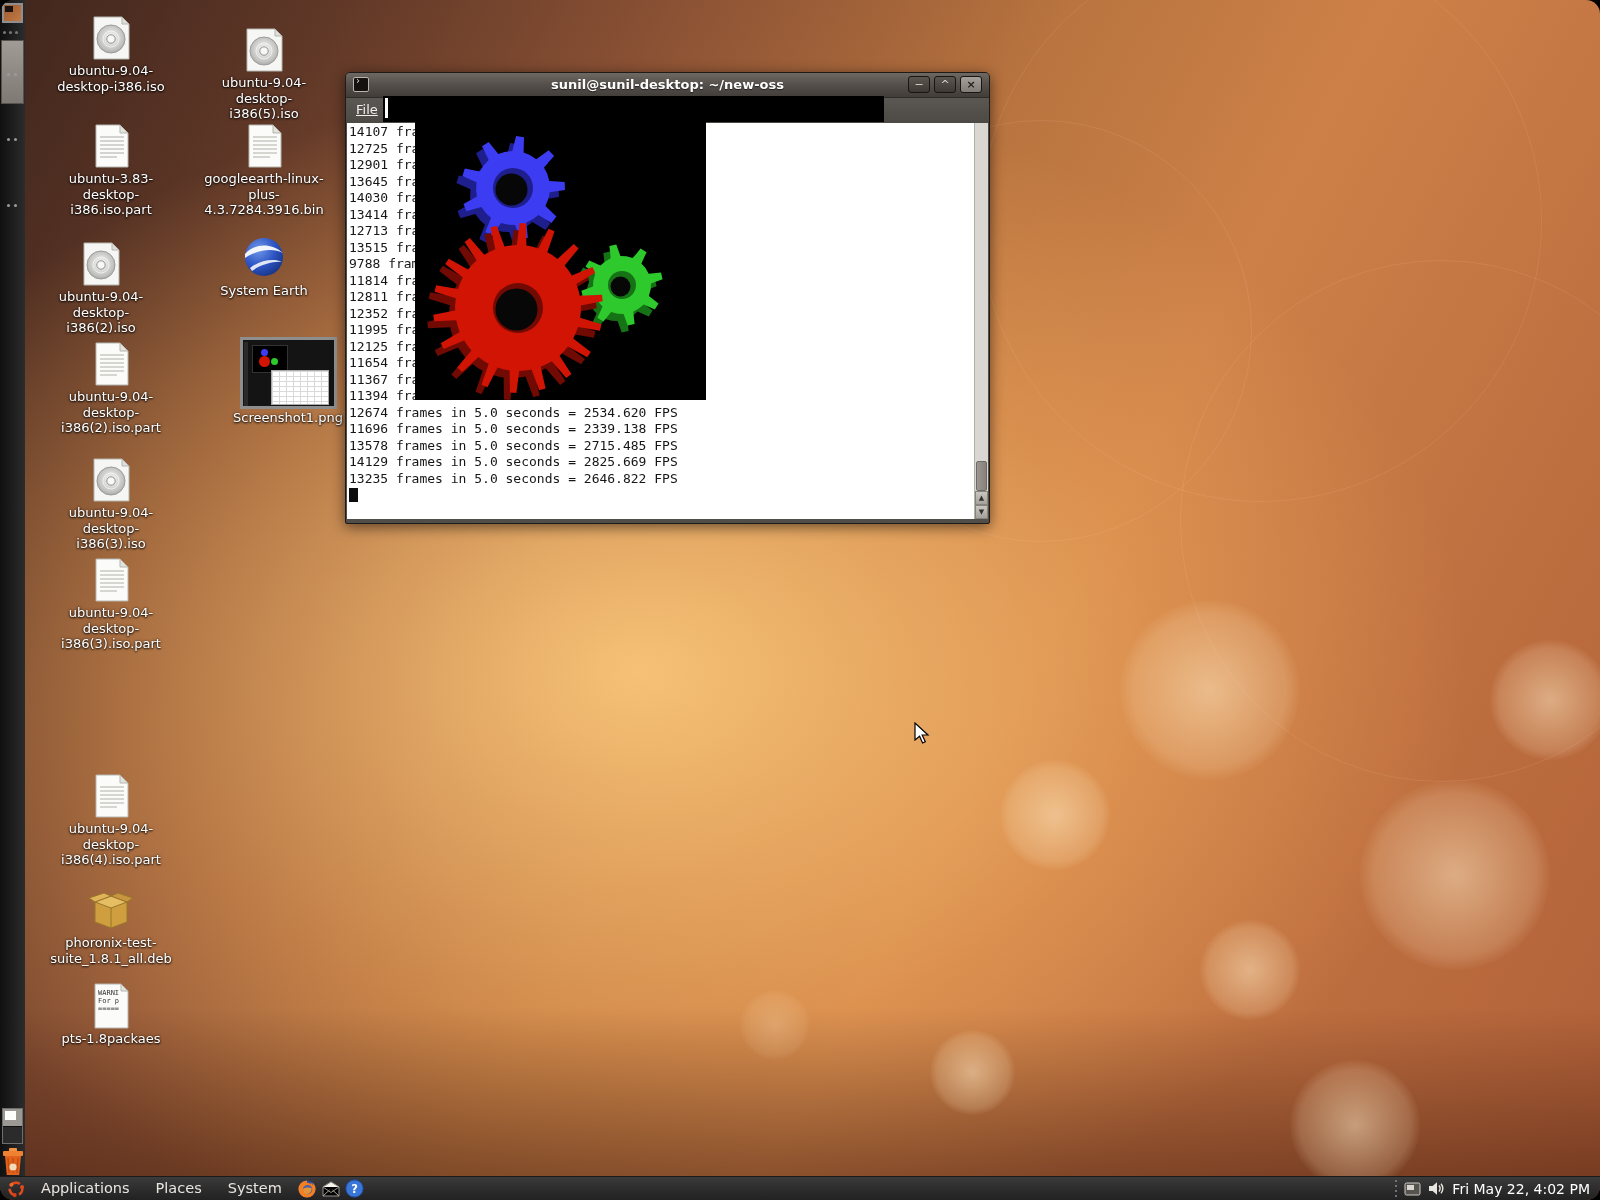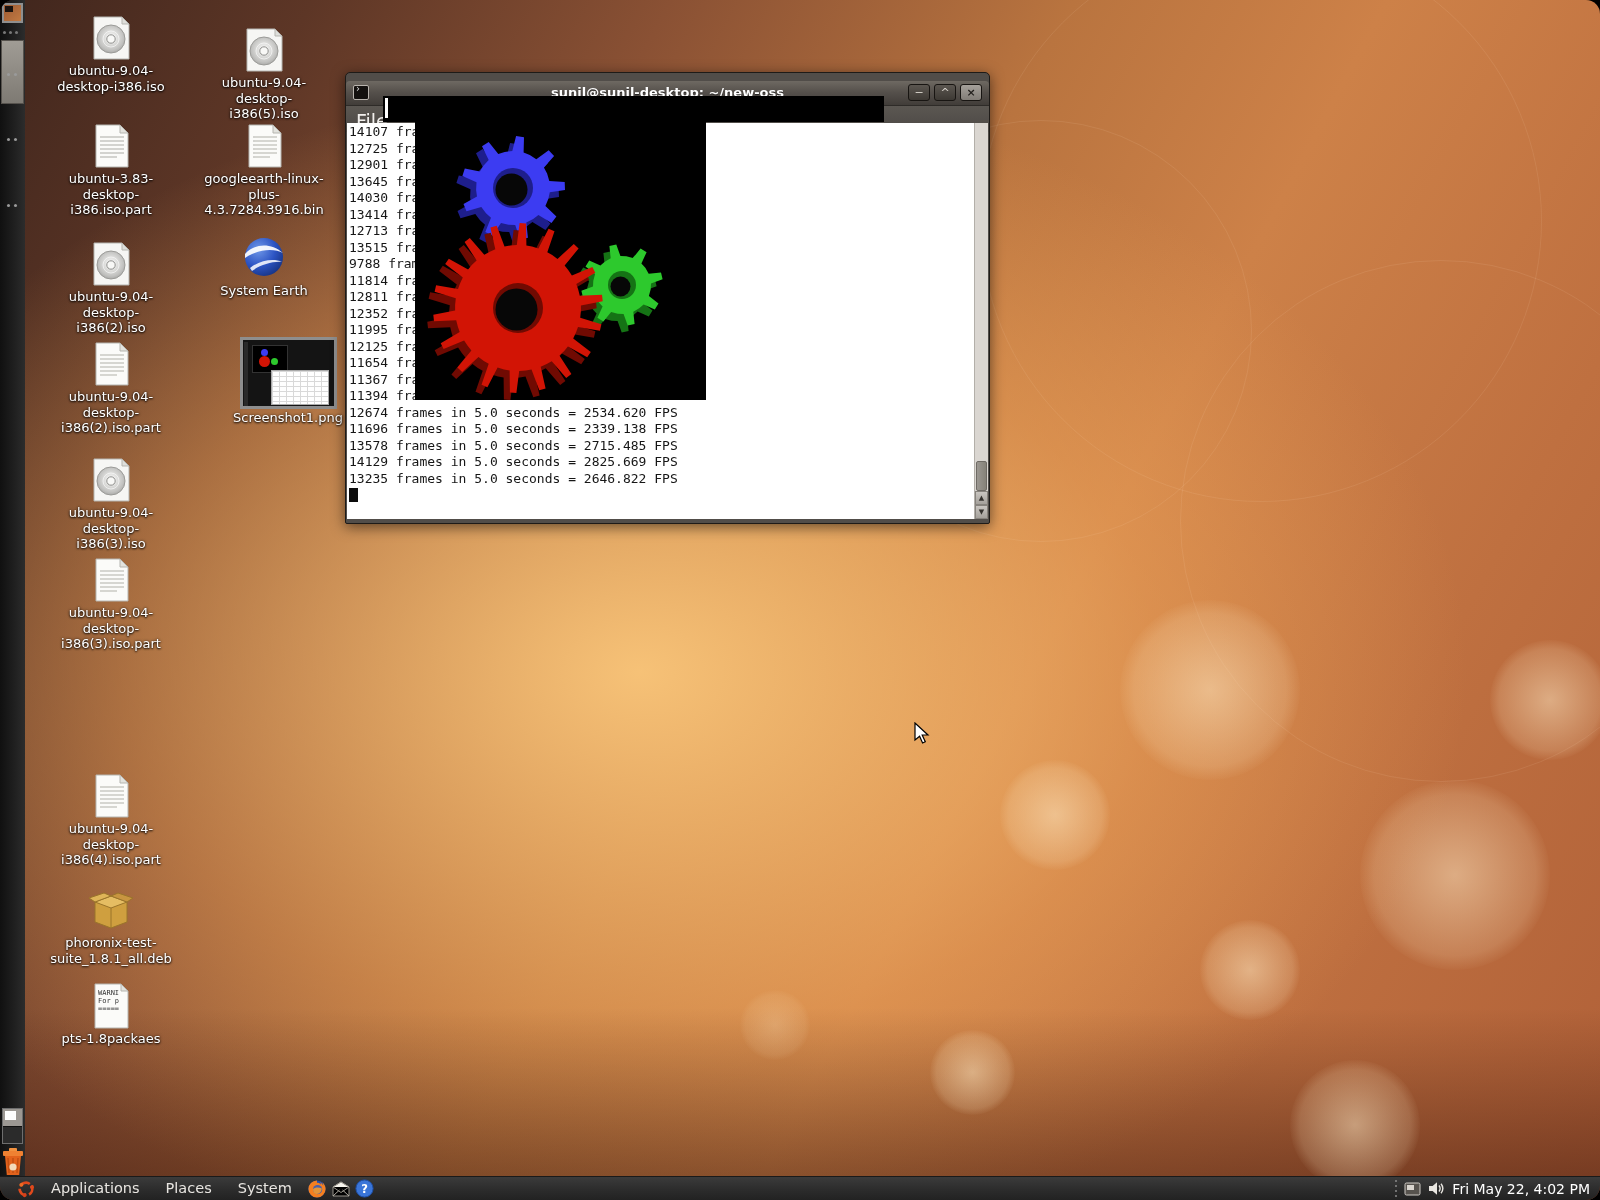--- a/index.html
+++ b/index.html
@@ -42,52 +42,52 @@
   .shot-thumb .sw b{position:absolute;border-radius:50%;}
   .shot-thumb .ww{position:absolute;left:28px;top:30px;width:56px;height:33px;background:#fff;
     background-image:linear-gradient(#d9d9d9 1px,transparent 1px),linear-gradient(90deg,#d9d9d9 1px,transparent 1px);background-size:7px 5px;border:1px solid #aaa;}
   .shot-thumb .strip{position:absolute;left:1px;top:2px;width:4px;height:64px;background:#2a2a2a;}
 
   
   .term{position:absolute;left:345px;top:72px;width:645px;height:452px;
     border:1px solid #1e1b18;border-radius:5px 5px 2px 2px;box-sizing:border-box;
     background:#514d49;box-shadow:0 3px 14px rgba(0,0,0,.55);}
   .titlebar{position:relative;height:24px;border-radius:4px 4px 0 0;
-    background:linear-gradient(#6e6962,#56514c 45%,#413d39);border-bottom:1px solid #2e2b28;margin-top:8px;}
+    background:linear-gradient(#6e6962,#56514c 45%,#413d39);border-bottom:1px solid #2e2b28;}
   .title-text{position:absolute;left:0;right:0;top:4px;text-align:center;font-weight:bold;font-size:13px;color:#fff;
     text-shadow:0 1px 1px rgba(0,0,0,.6);}
   .titlebar .wicon{position:absolute;left:7px;top:4px;width:16px;height:15px;background:#14110f;border:1px solid #b9b4ae;border-radius:2px;box-sizing:border-box;}
   .titlebar .wicon::after{content:"›";position:absolute;left:2px;top:-3px;color:#ddd;font-size:10px;}
   .wbtns{position:absolute;right:7px;top:3px;display:flex;gap:4px;}
   .wbtn{width:22px;height:17px;border-radius:3px;border:1px solid #181512;
     background:linear-gradient(#5b5650,#3d3934);color:#d8d3cc;font-size:11px;line-height:15px;text-align:center;box-sizing:border-box;}
   .wbtn.close{background:linear-gradient(#a5a09a,#827d77);color:#23201d;font-weight:bold;}
   .menubar{position:relative;height:26px;background:linear-gradient(#5b5752,#4c4844);border-bottom:1px solid #38342ف0;}
-  .menu-item{position:absolute;left:7px;top:4px;padding:0 3px;font-size:19px;color:#f1efec;text-decoration:underline;}
+  .menu-item{position:absolute;left:7px;top:4px;padding:0 3px;font-size:13px;color:#f1efec;text-decoration:underline;}
   .menu-item::after{content:"";position:absolute;left:4px;bottom:1px;width:7px;height:1px;background:#f1efec;}
   .tcontent{position:absolute;left:1px;top:50px;width:629px;height:396px;background:#fff;overflow:hidden;
     font-family:"DejaVu Sans Mono","Liberation Mono",monospace;font-size:13px;color:#161616;padding:1px 0 0 2px;box-sizing:border-box;}
   .tline{white-space:pre;height:16.5px;}
   .tcursor{width:9px;height:14px;background:#0c0c0c;margin-top:1px;}
   .scrollbar{position:absolute;right:1px;top:50px;width:14px;height:396px;background:#dad6d1;border-left:1px solid #b3afa9;box-sizing:border-box;}
   .sthumb{position:absolute;left:1px;top:338px;width:11px;height:30px;background:linear-gradient(90deg,#9b9791,#868279);border:1px solid #6e6a64;border-radius:2px;box-sizing:border-box;}
   .sbtn{position:absolute;left:0;width:13px;height:14px;background:linear-gradient(#c9c5c0,#a5a19b);border:1px solid #87837d;box-sizing:border-box;
     color:#35322e;font-size:7px;line-height:12px;text-align:center;}
   .sbtn.up{bottom:14px;} .sbtn.down{bottom:0;}
 
   
   .gears-band{position:absolute;left:383px;top:96px;width:501px;height:26px;background:#000;}
   .gears-band i{position:absolute;left:2px;top:2px;width:3px;height:20px;background:#fff;}
   .gears-win{position:absolute;left:415px;top:122px;width:291px;height:278px;background:#000;}
 
   
   .taskbar{position:absolute;left:0;top:1176px;width:1600px;height:24px;
     background:linear-gradient(#3b3b3b,#2c2c2c 55%,#222);border-top:1px solid #1a1a1a;box-sizing:border-box;
     display:flex;align-items:center;color:#e8e5e1;font-size:14.5px;}
-  .tb-left{display:flex;align-items:center;gap:4px;padding-left:16px;}
+  .tb-left{display:flex;align-items:center;gap:4px;padding-left:6px;}
   .tb-menu{padding:0 11px;line-height:23px;}
   .tb-right{margin-left:auto;display:flex;align-items:center;gap:7px;padding-right:10px;}
   .tb-handle{display:flex;flex-direction:column;gap:3px;}
   .tb-handle b{width:2px;height:2px;border-radius:50%;background:#8a8a8a;}
   .clock{font-size:14px;color:#fff;}
 
   .cursor{position:absolute;left:913px;top:722px;z-index:60;}
   svg{display:block;}
 </style>
 </head>
@@ -211,21 +211,21 @@
         <use href="#sym-doc"></use>
       </svg>
     <div class="lbl">ubuntu-3.83-desktop-i386.iso.part</div>
   </div>
   <div class="ditem" style="left:202px;top:122px">
     <svg class="ico">
         <use href="#sym-doc"></use>
       </svg>
     <div class="lbl">googleearth-linux-plus-4.3.7284.3916.bin</div>
   </div>
-  <div class="ditem" style="left:49px;top:240px">
+  <div class="ditem" style="left:39px;top:240px">
     <svg class="ico">
         <use href="#sym-cd"></use>
       </svg>
     <div class="lbl">ubuntu-9.04-desktop-i386(2).iso</div>
   </div>
   <div class="ditem" style="left:202px;top:234px">
     <svg class="ico">
         <use href="#sym-globe"></use>
       </svg>
     <div class="lbl">System Earth</div>

